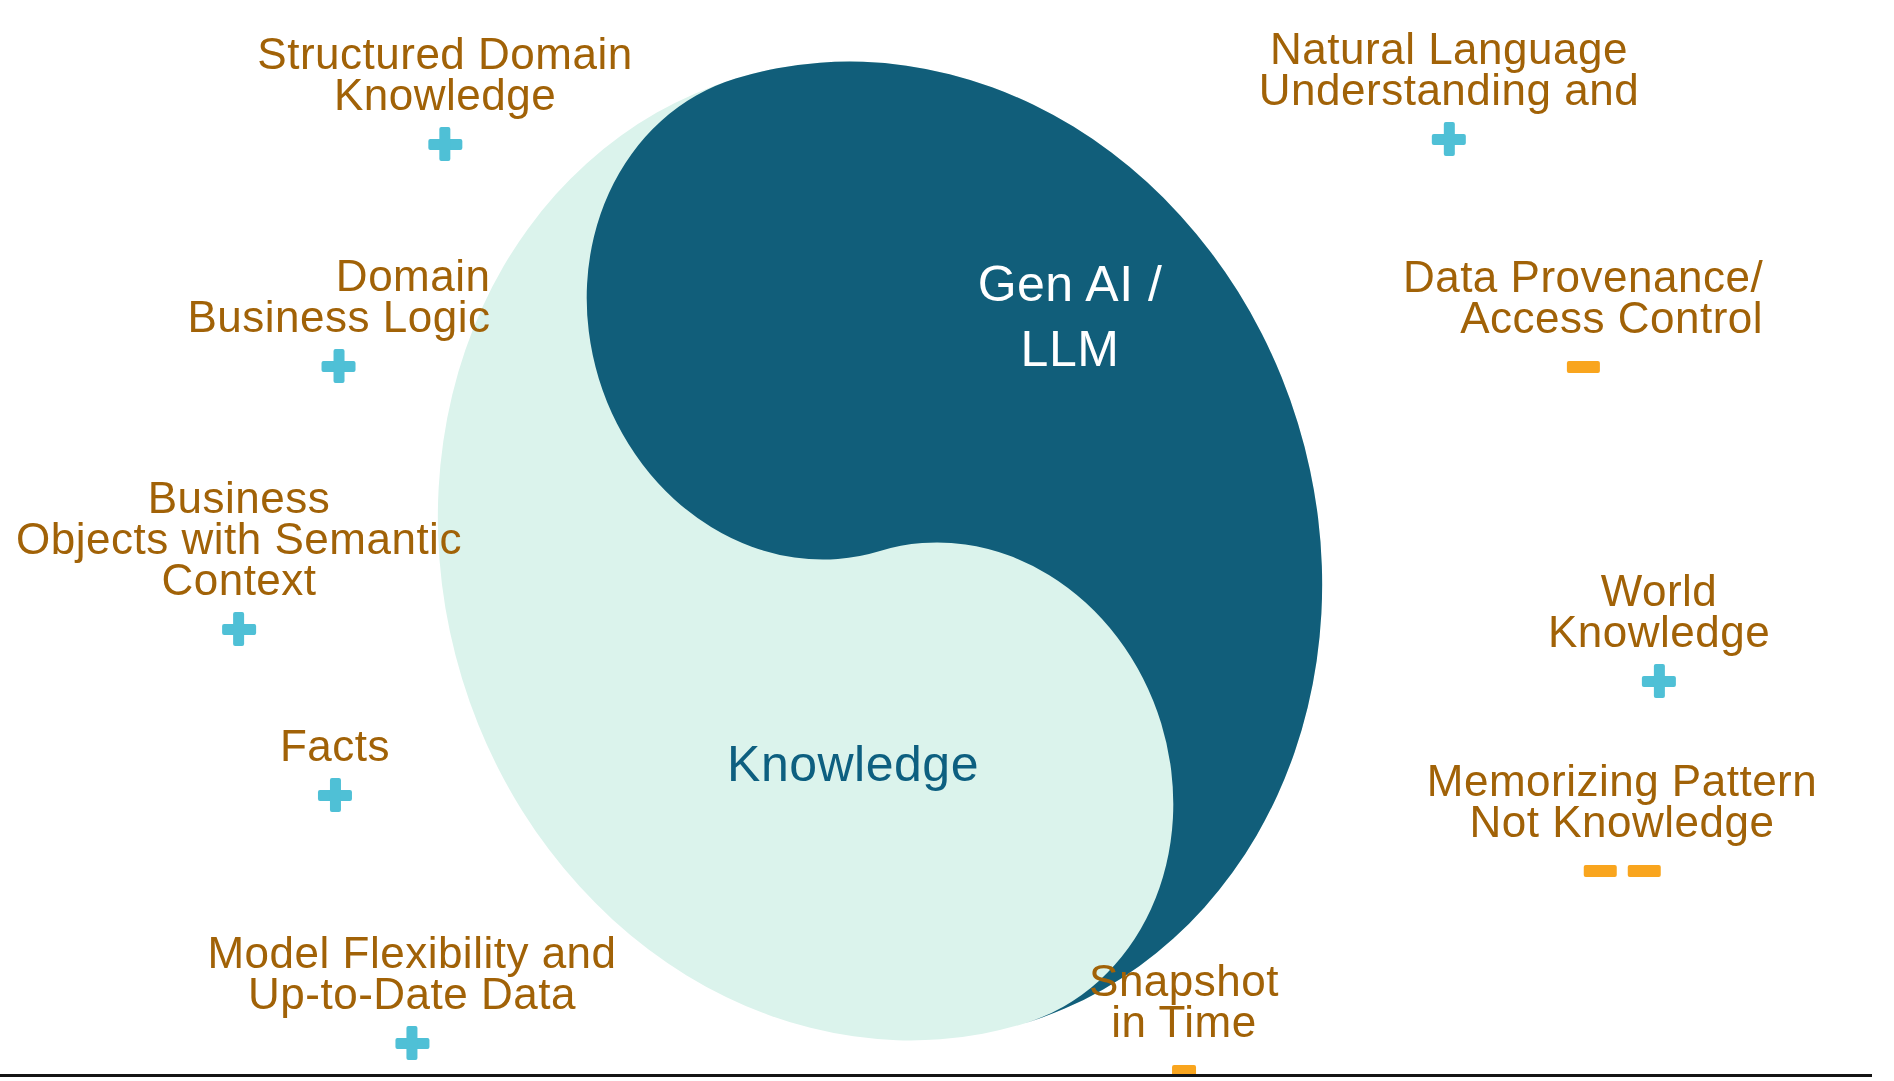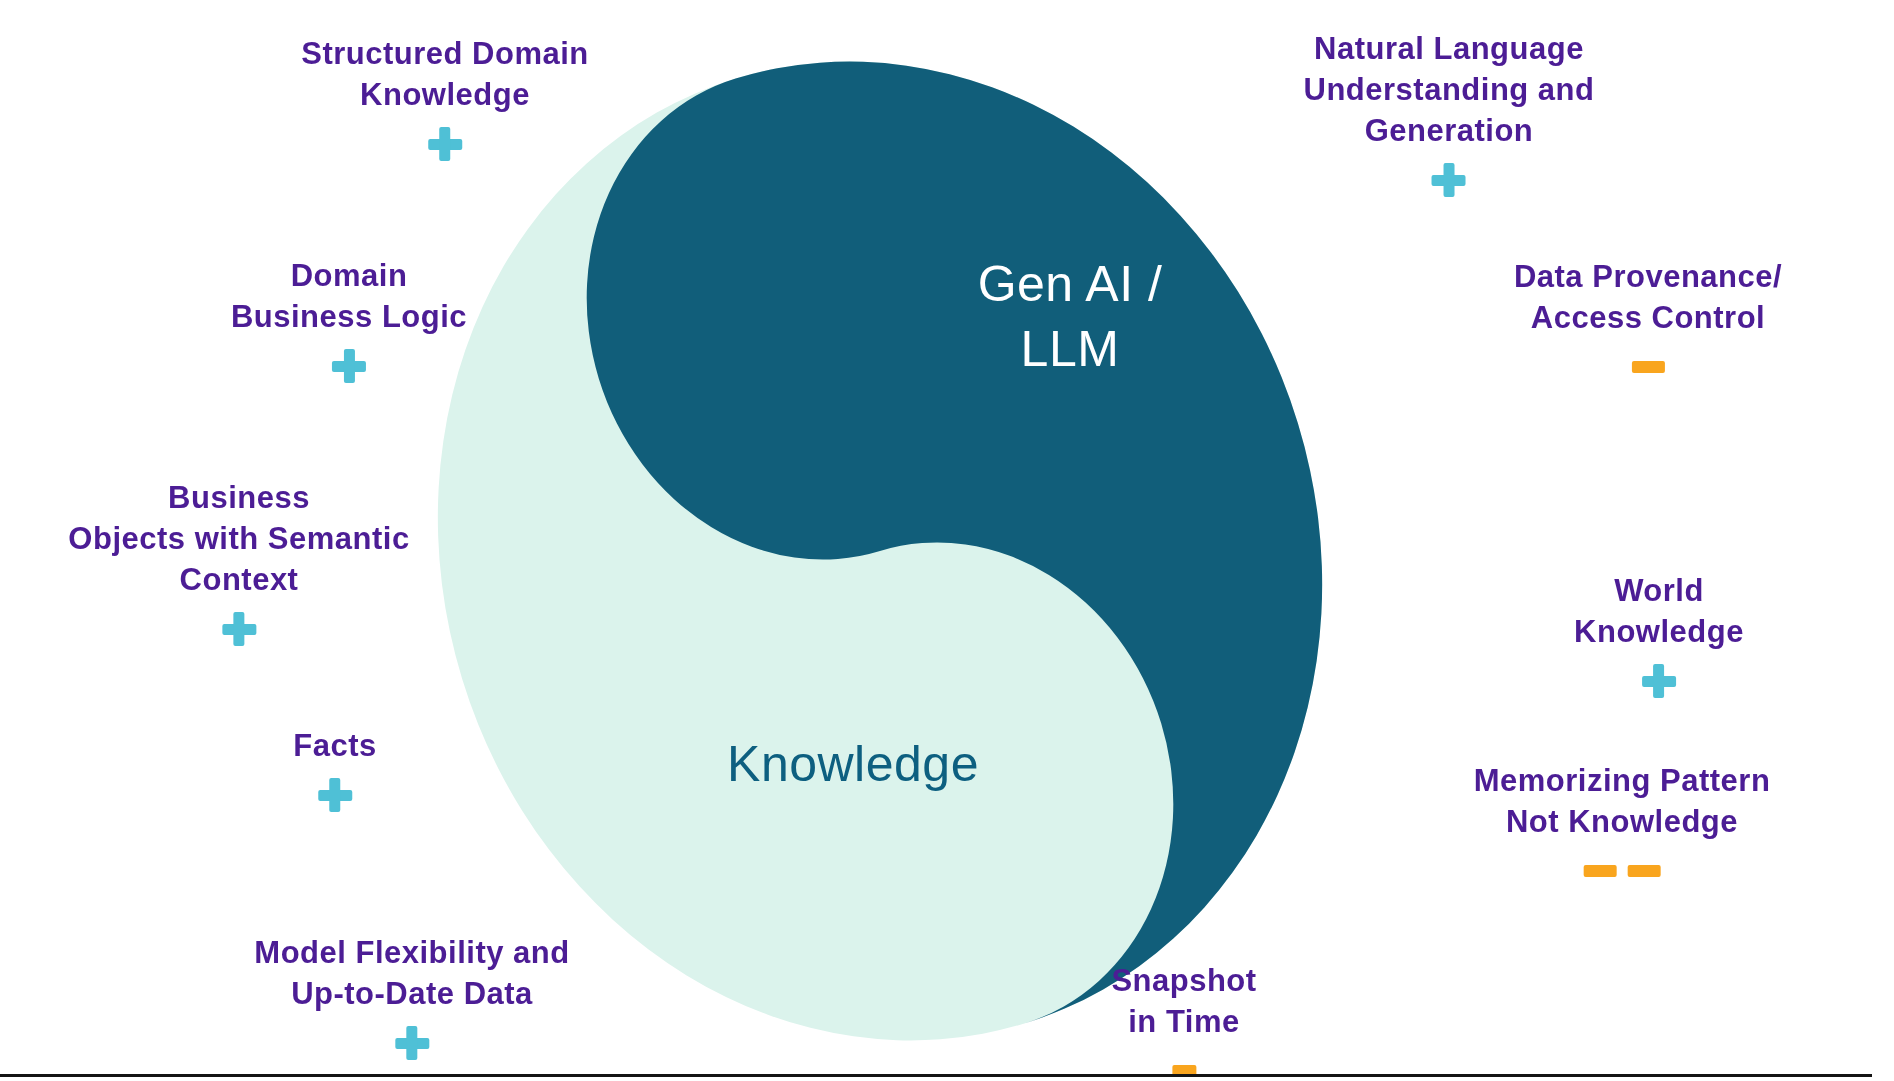--- a/index.html
+++ b/index.html
@@ -13,26 +13,25 @@
   }
 
   
   .yinyang-svg { position: absolute; left: 0; top: 0; }
 
   
   .side-label {
     position: absolute;
     transform: translateX(-50%);
     text-align: center;
-    font-size: 31px;
+    font-size: 44px;
     line-height: 41px;
     letter-spacing: 0.5px;
-    color: #4c1d95;
+    color: #a16207;
     white-space: nowrap;
-    font-weight: bold;
   }
   .side-label .line { min-height: 41px; }
 
   .icon-row {
     margin-top: 12px;
     display: flex;
     justify-content: center;
     align-items: center;
     gap: 11px;
     height: 34px;
@@ -125,21 +124,21 @@
   </div>
 
   <div class="side-label" style="left:445px; top:33px;">
     <div class="line">Structured Domain</div>
     <div class="line">Knowledge</div>
     <div class="icon-row">
       <span class="plus"></span>
     </div>
   </div>
 
-  <div class="side-label" style="left:349px; top:255px;">
+  <div class="side-label" style="left:339px; top:255px;text-align:right;">
     <div class="line">Domain</div>
     <div class="line">Business Logic</div>
     <div class="icon-row">
       <span class="plus"></span>
     </div>
   </div>
 
   <div class="side-label" style="left:239px; top:477px;">
     <div class="line">Business</div>
     <div class="line">Objects with Semantic</div>
@@ -160,27 +159,26 @@
     <div class="line">Model Flexibility and</div>
     <div class="line">Up-to-Date Data</div>
     <div class="icon-row">
       <span class="plus"></span>
     </div>
   </div>
 
   <div class="side-label" style="left:1449px; top:28px;">
     <div class="line">Natural Language</div>
     <div class="line">Understanding and</div>
-    <div class="line">Generation</div>
-    <div class="icon-row">
-      <span class="plus"></span>
-    </div>
-  </div>
-
-  <div class="side-label" style="left:1648px; top:256px;">
+    <div class="icon-row">
+      <span class="plus"></span>
+    </div>
+  </div>
+
+  <div class="side-label" style="left:1583px; top:256px;text-align:right;">
     <div class="line">Data Provenance/</div>
     <div class="line">Access Control</div>
     <div class="icon-row">
       <span class="dash"></span>
     </div>
   </div>
 
 
   <div class="side-label" style="left:1659px; top:570px;text-align:center;">
     <div class="line">World</div>

